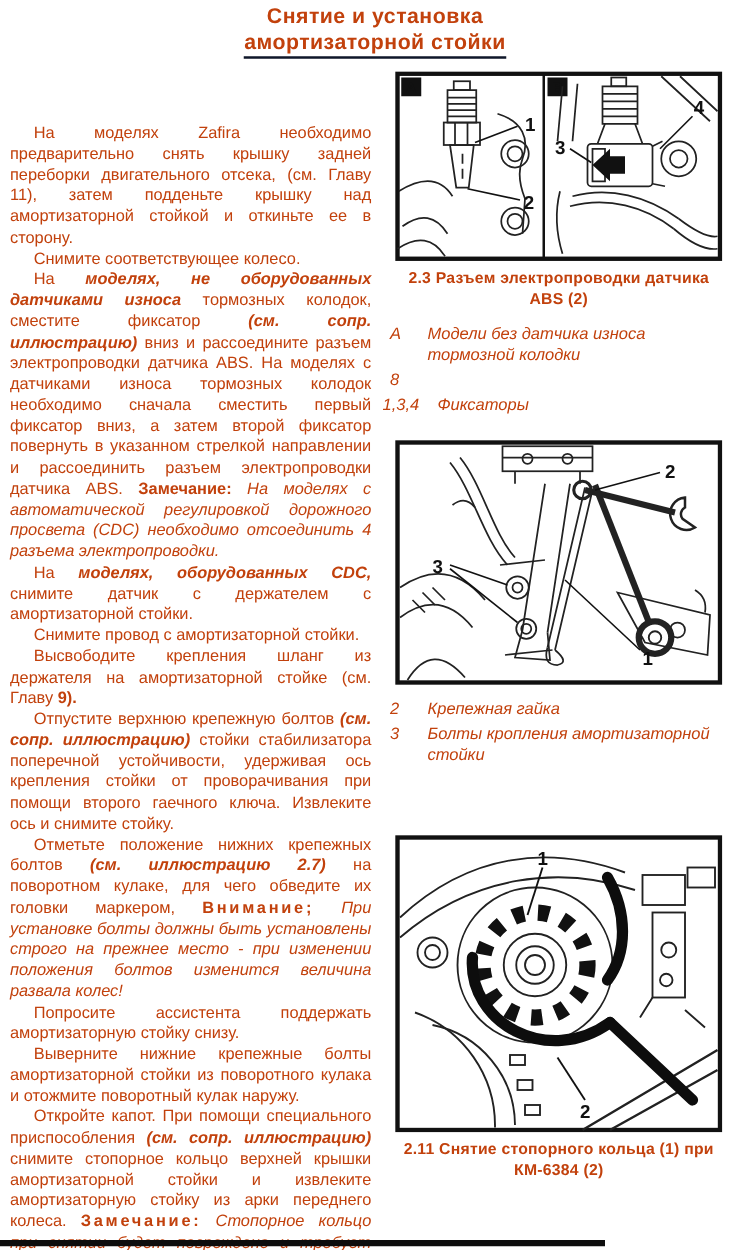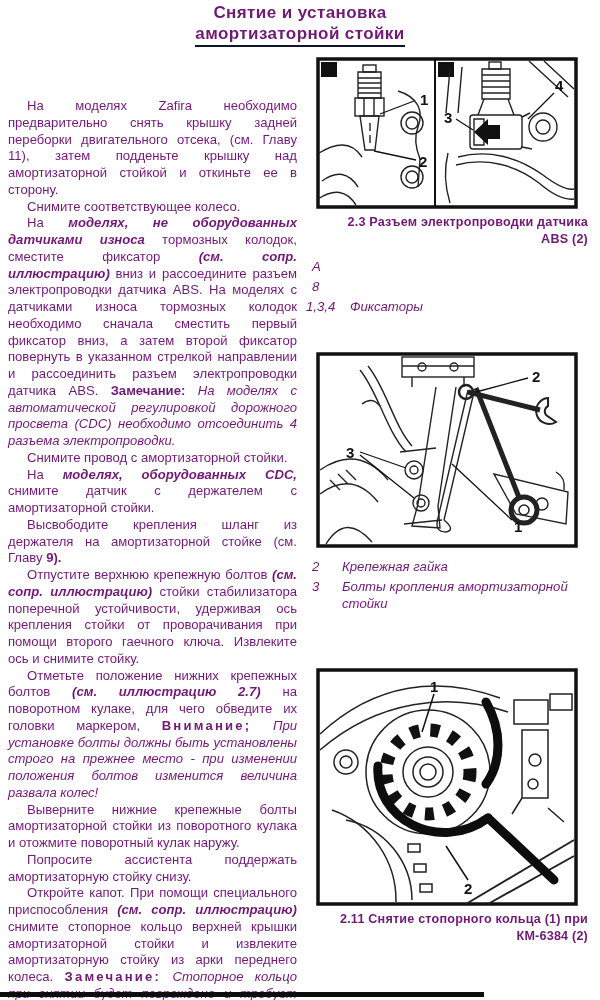--- a/index.html
+++ b/index.html
@@ -1,19 +1,19 @@
 <!DOCTYPE html>
 <html><head>
 <meta charset="utf-8">
 <style>
   * { margin:0; padding:0; box-sizing:border-box; }
   html,body { background:#e8e8e8; }
   .page {
     position:relative; width:600px; height:1000px; margin:0 auto;
-    background:#ffffff; color:#701a75; overflow:hidden;
+    background:#ffffff; color:#c2410c; overflow:hidden;
     font-family:"Liberation Sans", sans-serif;
   }
   
   .title { text-align:center; padding-top:3px; line-height:1.22; }
   .title .t1, .title .t2 {
     font-size:17px; font-weight:bold; letter-spacing:.4px;
   }
   .title .t2 { display:inline-block; border-bottom:2px solid #0f172a; padding-bottom:1px; }
   
   .columns { position:absolute; left:0; top:52px; width:600px; }
@@ -27,21 +27,21 @@
   .bi  { font-weight:bold; font-style:italic; }
   .bsp { font-weight:bold; letter-spacing:2.2px; }
   
   .col-right { position:absolute; left:306px; top:0; width:282px; height:940px; }
   .figure { position:absolute; left:0; width:282px; }
   .fig-1 { top:5px; }
   .fig-2 { top:300px; }
   .fig-3 { top:616px; }
   .fig-box { display:block; margin:0 auto; background:#fff; }
   .caption {
-    margin-top:5px; text-align:right; font-weight:bold;
+    margin-top:5px; text-align:center; font-weight:bold;
     font-size:12.6px; line-height:1.35; letter-spacing:.2px;
   }
   .legend { margin-top:10px; list-style:none; font-style:italic; font-size:13.2px; line-height:1.3; }
   .legend li { display:flex; margin-bottom:3px; }
   .legend .key { flex:0 0 36px; padding-left:6px; }
   .legend .key.wide { flex:0 0 44px; padding-left:0; }
   .legend .txt { flex:1; }
   
   .bottom-bar { position:absolute; left:0; top:992px; width:484px; height:5px; background:#0d0d0d; }
   svg text { font-family:"Liberation Sans", sans-serif; font-weight:bold; fill:#111; }
@@ -55,27 +55,27 @@
     <div class="t1">Снятие и установка</div>
     <div><span class="t2">амортизаторной стойки</span></div>
   </div>
 
   <div class="columns">
 
     <div class="col-left">
         <p><span>На моделях Zafira необходимо предварительно снять крышку задней переборки двигательного отсека, (см. Главу 11), затем подденьте крышку над амортизаторной стойкой и откиньте ее в сторону.</span></p>
         <p><span>Снимите соответствующее колесо.</span></p>
         <p><span>На </span><span class="bi">моделях, не оборудованных датчиками износа</span><span> тормозных колодок, сместите фиксатор </span><span class="bi">(см. сопр. иллюстрацию)</span><span> вниз и рассоедините разъем электропроводки датчика ABS. На моделях с датчиками износа тормозных колодок необходимо сначала сместить первый фиксатор вниз, а затем второй фиксатор повернуть в указанном стрелкой направлении и рассоединить разъем электропроводки датчика ABS. </span><span class="b">Замечание:</span><span class="i"> На моделях с автоматической регулировкой дорожного просвета (CDC) необходимо отсоединить 4 разъема электропроводки.</span></p>
+        <p><span>На </span><span class="bi">моделях, оборудованных CDC,</span><span> снимите датчик с держателем с амортизаторной стойки.</span></p>
         <p><span>Снимите провод с амортизаторной стойки.</span></p>
-        <p><span>На </span><span class="bi">моделях, оборудованных CDC,</span><span> снимите датчик с держателем с амортизаторной стойки.</span></p>
         <p><span>Высвободите крепления шланг из держателя на амортизаторной стойке (см. Главу </span><span class="b">9).</span></p>
         <p><span>Отпустите верхнюю крепежную болтов </span><span class="bi">(см. сопр. иллюстрацию)</span><span> стойки стабилизатора поперечной устойчивости, удерживая ось крепления стойки от проворачивания при помощи второго гаечного ключа. Извлеките ось и снимите стойку.</span></p>
         <p><span>Отметьте положение нижних крепежных болтов </span><span class="bi">(см. иллюстрацию 2.7)</span><span> на поворотном кулаке, для чего обведите их головки маркером, </span><span class="bsp">Внимание;</span><span class="i"> При установке болты должны быть установлены строго на прежнее место - при изменении положения болтов изменится величина развала колес!</span></p>
+        <p><span>Попросите ассистента поддержать амортизаторную стойку снизу.</span></p>
         <p><span>Выверните нижние крепежные болты амортизаторной стойки из поворотного кулака и отожмите поворотный кулак наружу.</span></p>
-        <p><span>Попросите ассистента поддержать амортизаторную стойку снизу.</span></p>
         <p><span>Откройте капот. При помощи специального приспособления </span><span class="bi">(см. сопр. иллюстрацию)</span><span> снимите стопорное кольцо верхней крышки амортизаторной стойки и извлеките амортизаторную стойку из арки переднего колеса. </span><span class="bsp">Замечание:</span><span class="i"> Стопорное кольцо при снятии будет повреждено и требует замены в обязательном порядке.</span></p>
       </div>
 
     <div class="col-right">
 
       <figure class="figure fig-1">
         <svg class="fig-box" width="262" height="152" viewBox="0 0 262 152">
           <rect x="2" y="2" width="258" height="148" fill="#fff" stroke="#111" stroke-width="3.5"></rect>
           <line x1="119" y1="3" x2="119" y2="149" stroke="#111" stroke-width="2"></line>
 
@@ -130,20 +130,21 @@
           <line x1="238" y1="36" x2="212" y2="62" stroke="#111" stroke-width="1.3"></line>
           <text x="239" y="34" font-size="15">4</text>
         </svg>
         <figcaption class="caption">
           <div>2.3 Разъем электропроводки датчика</div>
           <div>ABS (2)</div>
         </figcaption>
         <ul class="legend">
           <li>
             <span class="key">A</span>
+            <span class="txt">Модели без датчика износа тормозной колодки</span>
           </li>
           <li>
             <span class="key">8</span>
           </li>
           <li>
             <span class="key wide">1,3,4</span>
             <span class="txt">Фиксаторы</span>
           </li>
         </ul>
       </figure>

